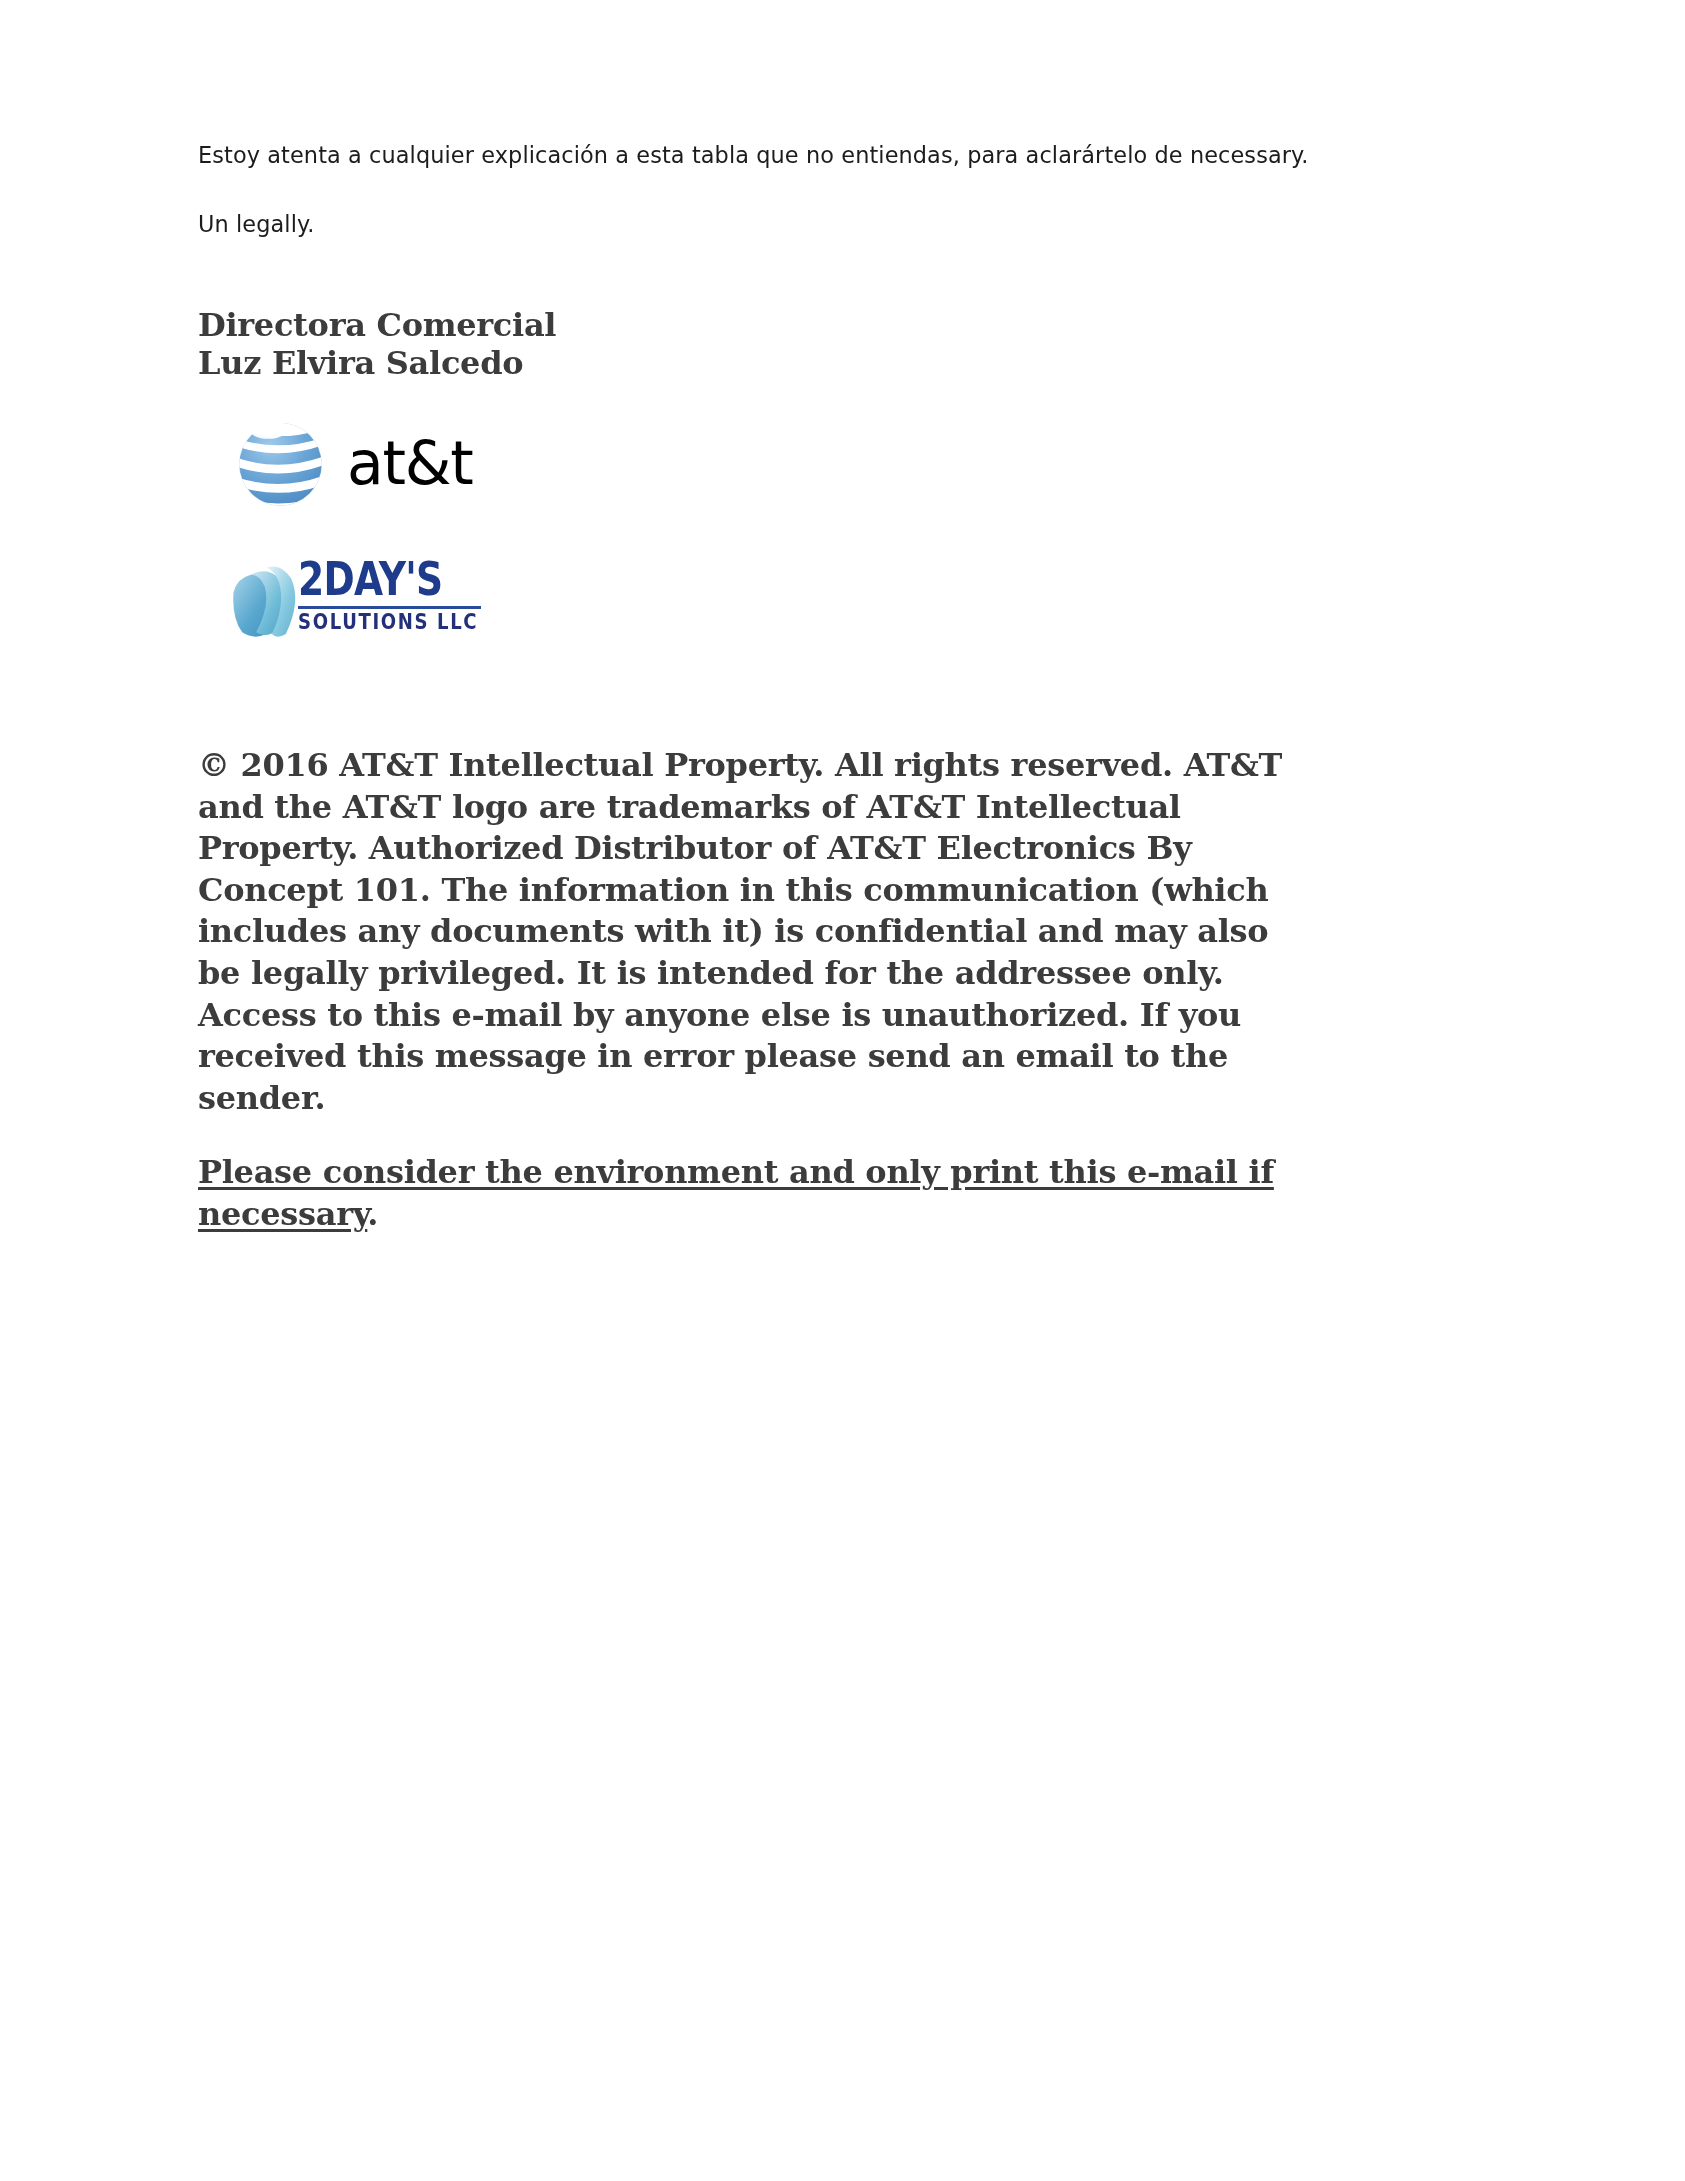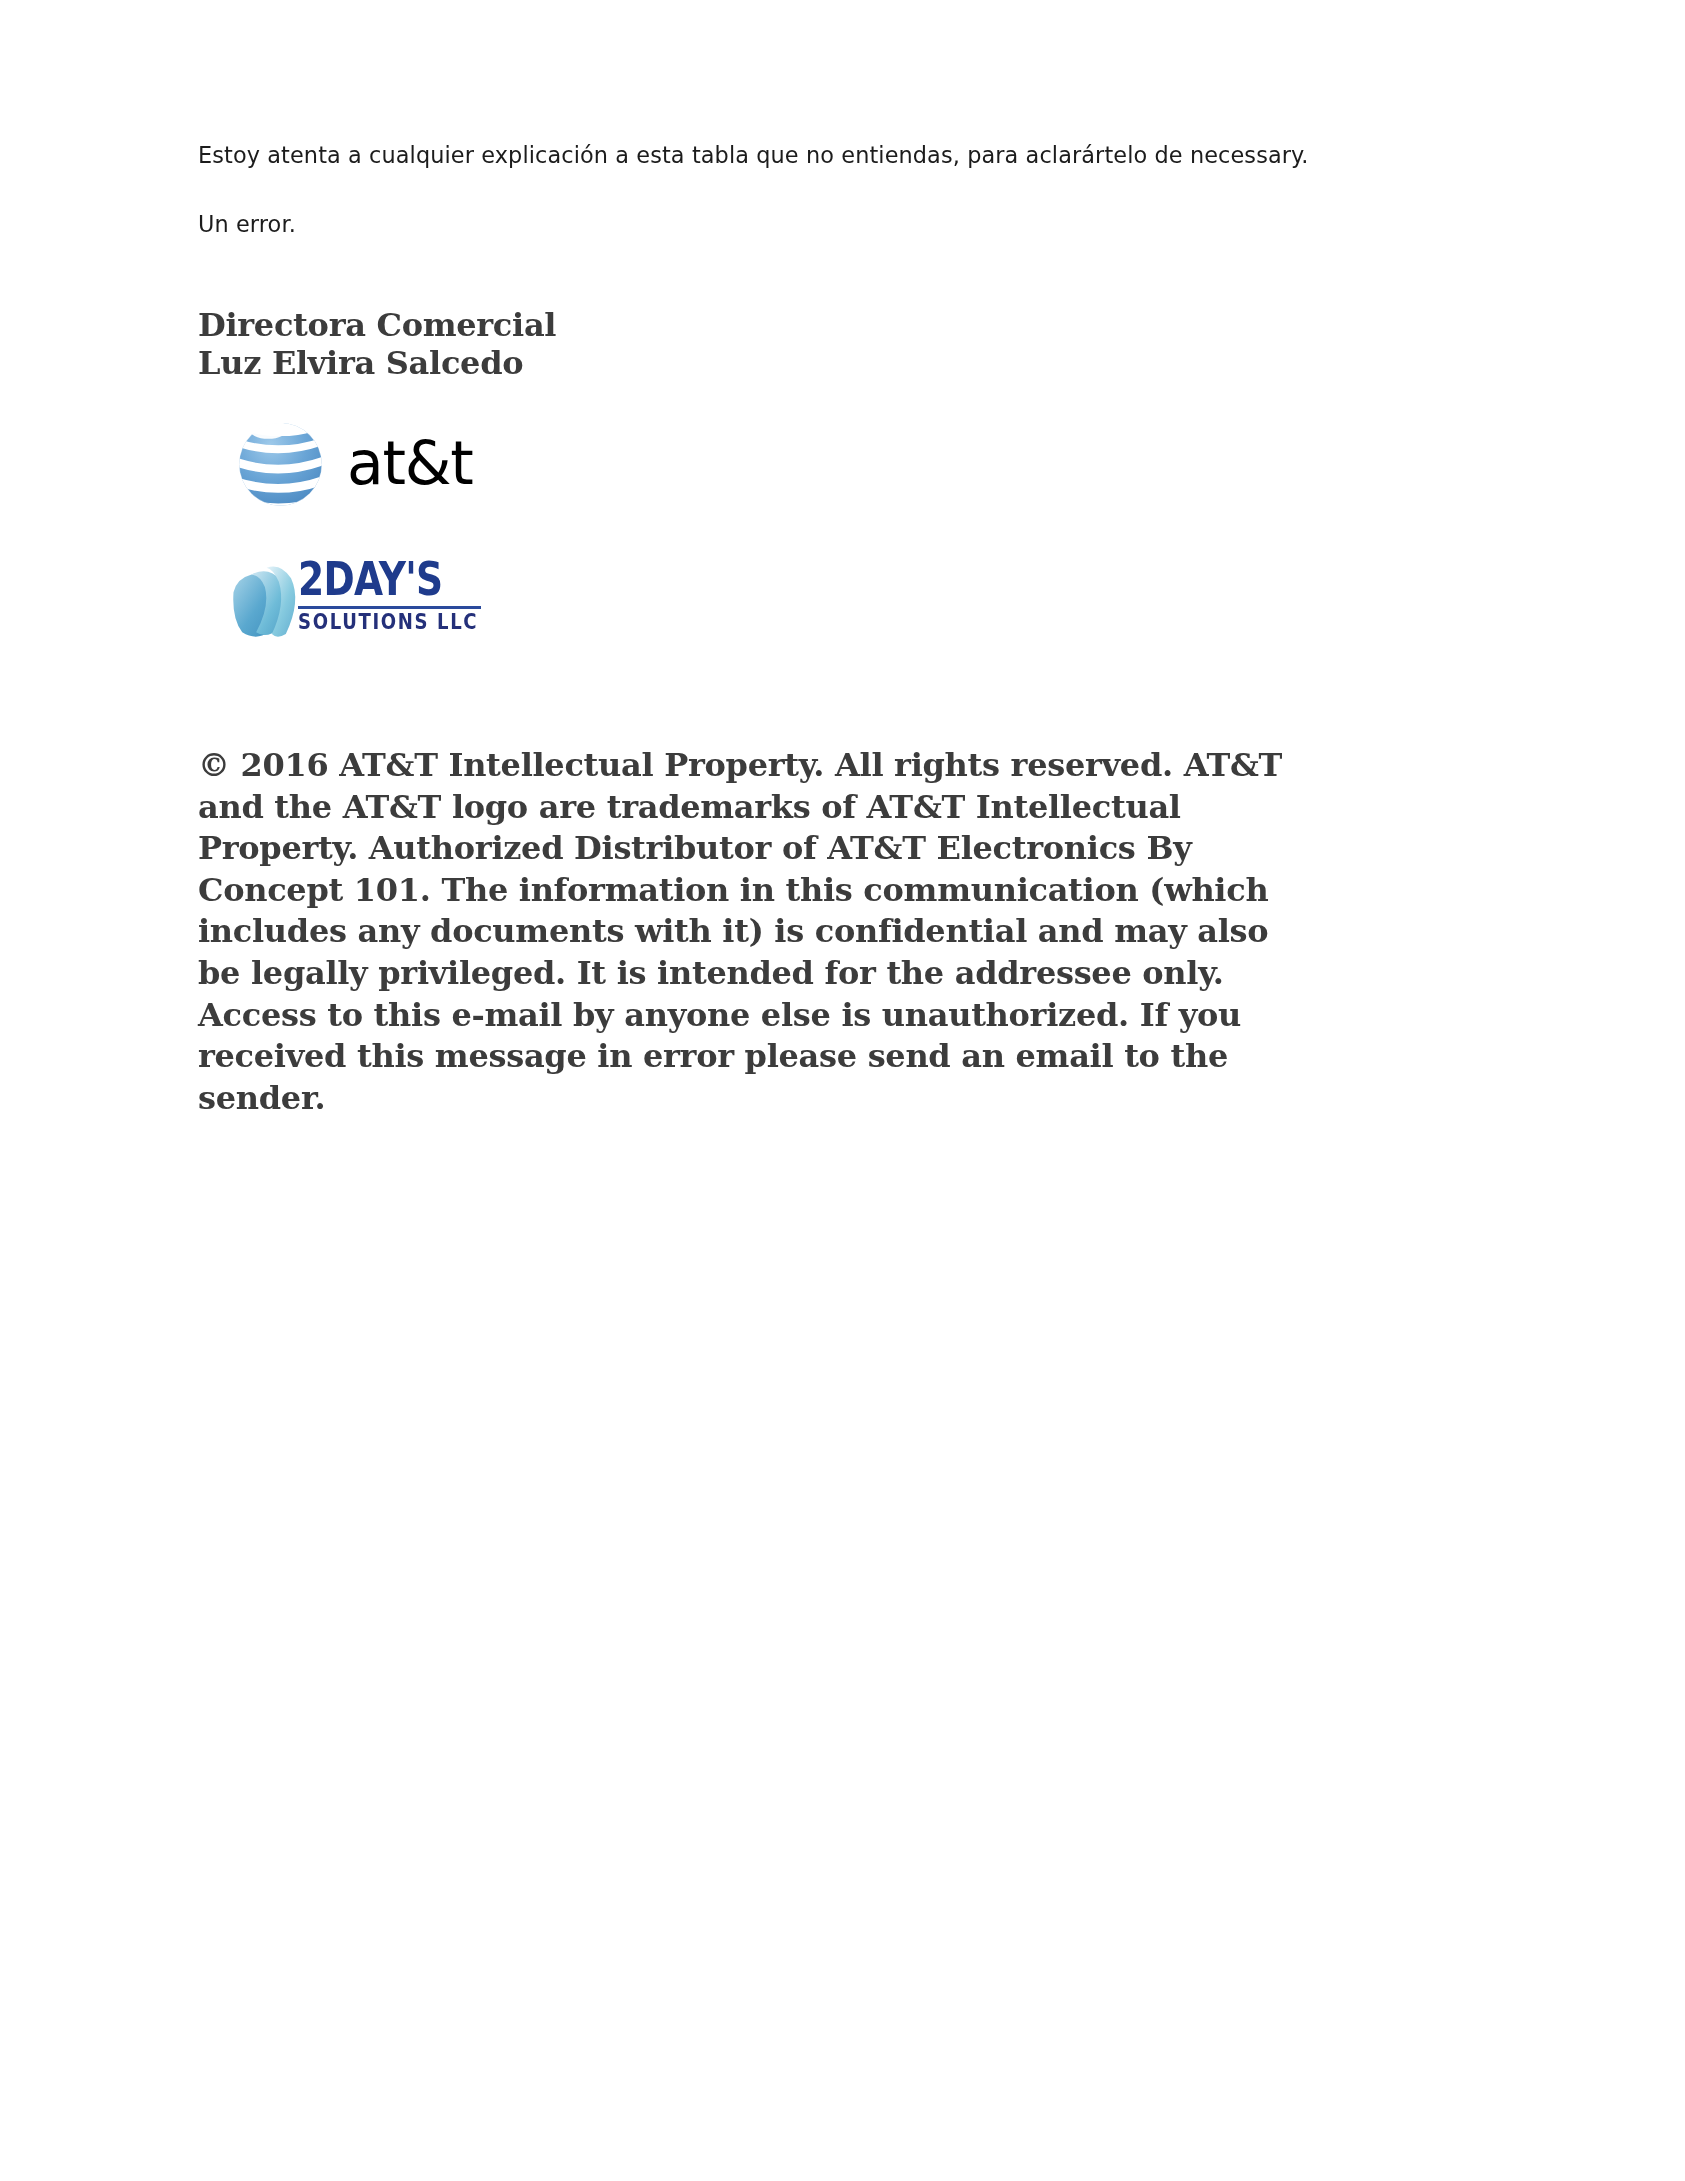--- a/index.html
+++ b/index.html
@@ -159,21 +159,21 @@
 </head>
 <body>
 
 <div class="page">
   <div class="content">
 
     <div class="body-line">Estoy atenta a cualquier explicación a esta tabla que no entiendas, para aclarártelo de necessary.</div>
 
     <div class="gap-1"></div>
 
-    <div class="body-line">Un error.</div>
+    <div class="body-line">Un legally.</div>
 
     <div class="gap-2"></div>
 
     <div class="sig-line">Directora Comercial</div>
     <div class="sig-line">Luz Elvira Salcedo</div>
 
     <div class="gap-3"></div>
 
     <div class="logo-block">
       <div class="att-logo">
@@ -236,16 +236,17 @@
         </div>
       </div>
     </div>
 
     <div class="gap-5"></div>
 
     <div class="legal">© 2016 AT&amp;T Intellectual Property. All rights reserved. AT&amp;T and the AT&amp;T logo are trademarks of AT&amp;T Intellectual Property. Authorized Distributor of AT&amp;T Electronics By Concept 101. The information in this communication (which includes any documents with it) is confidential and may also be legally privileged. It is intended for the addressee only. Access to this e-mail by anyone else is unauthorized. If you received this message in error please send an email to the sender.</div>
 
     <div class="gap-6"></div>
 
+    <div class="eco"><span class="u">Please consider the environment and only print this e-mail if necessary</span><span>.</span></div>
 
   </div>
 </div>
 
 
 </body></html>

